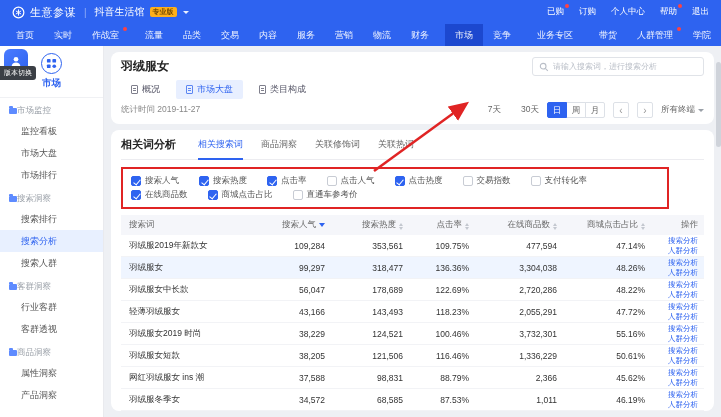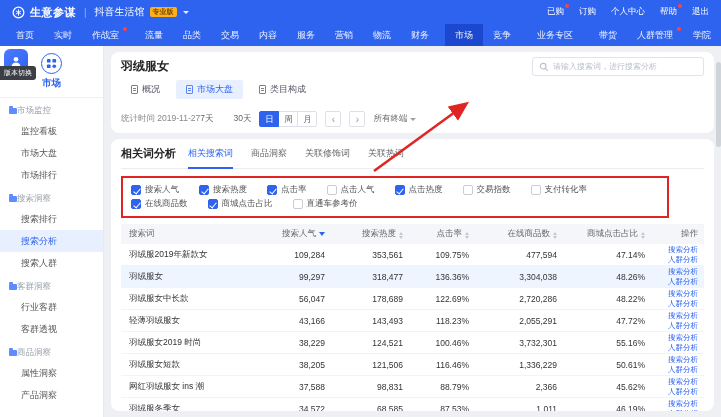--- a/index.html
+++ b/index.html
@@ -3,21 +3,21 @@
 <meta charset="utf-8">
 <style>
   *{margin:0;padding:0;box-sizing:border-box}
   html,body{width:721px;height:417px;overflow:hidden}
   body{font-family:"Liberation Sans","DejaVu Sans",sans-serif;background:#fff}
   .app{position:relative;width:721px;height:417px;overflow:hidden}
 
   
   .topbar{height:24px;background:#2e63f0;display:flex;align-items:center;padding:0 12px;color:#fff;gap:5px}
   .logo-icon{display:flex;align-items:center}
-  .logo-text{font-size:11px;font-weight:bold;letter-spacing:.5px}
+  .logo-text{font-size:11px;font-weight:normal;letter-spacing:.5px}
   .logo-divider{opacity:.45;font-size:10px;margin:0 3px}
   .product-name{font-size:10px}
   .badge{background:#ffb019;color:#7a4d00;font-size:7px;line-height:10px;height:10px;padding:0 3px;border-radius:2px;font-weight:bold}
   .topbar-right{margin-left:auto;display:flex;gap:15px;font-size:8.5px;align-items:center}
   .top-link{position:relative;cursor:pointer;color:#fff;text-decoration:none}
   .tip-dot{width:4px;height:4px;background:#ff4242;border-radius:50%;position:absolute;top:-2px;right:-5px}
 
   
   .navbar{height:22px;background:#2e63f0;display:flex;align-items:stretch;padding:0 6px}
   .nav-item{color:rgba(255,255,255,.93);font-size:9px;line-height:22px;padding:0 10px;cursor:pointer;position:relative;text-decoration:none;white-space:nowrap}
@@ -46,36 +46,36 @@
   .ct-row1{display:flex;align-items:center;justify-content:space-between}
   h1{font-size:12px;color:#222;font-weight:bold}
   .searchbox{display:flex;align-items:center;gap:4px;border:1px solid #e0e3e8;border-radius:3px;height:19px;padding:0 6px;width:172px;background:#fff}
   .searchbox input{border:0;outline:0;font-size:8px;flex:1;color:#333;background:transparent;font-family:inherit}
   .searchbox input::placeholder{color:#b9bec7}
   .ct-row2{display:flex;gap:6px;margin-top:4px}
   .tab{display:flex;align-items:center;gap:4px;font-size:9px;color:#556;padding:3px 10px;border-radius:2px;cursor:pointer}
   .tab.selected{background:#e8efff;color:#2e63f0}
   .doc-icon{width:7px;height:9px;border:1px solid currentColor;border-radius:1px;position:relative;opacity:.75}
   .doc-icon::after{content:"";position:absolute;left:1px;top:2px;width:3px;height:1px;background:currentColor;box-shadow:0 2px 0 currentColor}
-  .ct-row3{display:flex;align-items:center;margin-top:12px;padding-bottom:1px}
+  .ct-row3{display:flex;align-items:center;justify-content:space-between;margin-top:3px;padding-bottom:1px}
   .stat-time{font-size:8.5px;color:#888}
   .controls{display:flex;align-items:center;gap:8px;font-size:8.5px;color:#666}
   .range-btn{cursor:pointer}
   .seg{display:flex}
   .seg-btn{min-width:20px;height:16px;line-height:14px;text-align:center;border:1px solid #dde1e7;font-size:8.5px;color:#666;padding:0 4px;background:#fff;margin-left:-1px;cursor:pointer}
   .seg-btn:first-child{border-radius:2px 0 0 2px;margin-left:0}
   .seg-btn:last-child{border-radius:0 2px 2px 0}
   .seg-btn.selected{background:#2e63f0;border-color:#2e63f0;color:#fff;position:relative;z-index:1}
   .pg{width:16px;height:16px;border:1px solid #dde1e7;background:#fff;color:#999;font-size:10px;line-height:13px;text-align:center;border-radius:2px;cursor:pointer;padding:0}
   .terminal{display:flex;align-items:center;gap:3px;cursor:pointer}
   .caret-down{display:inline-block;width:0;height:0;border-left:3px solid transparent;border-right:3px solid transparent;border-top:3.5px solid #9aa0a8}
   .caret-down.white{border-top-color:#fff;opacity:.9;margin-left:1px}
 
   .card-bottom{margin-top:6px;flex:1;padding:7px 10px 0;display:flex;flex-direction:column;overflow:hidden}
-  .sec-head{display:flex;align-items:flex-end;gap:12px;border-bottom:1px solid #ececf0}
+  .sec-head{display:flex;align-items:flex-end;gap:22px;border-bottom:1px solid #ececf0}
   h2{font-size:11px;color:#222;font-weight:bold;padding-bottom:7px;white-space:nowrap}
   .sec-tabs{display:flex;gap:18px}
   .link-tab{font-size:9px;color:#666;padding-bottom:7px;cursor:pointer;border-bottom:2px solid transparent;margin-bottom:-1px;white-space:nowrap}
   .link-tab.selected{color:#2e63f0;border-bottom-color:#2e63f0}
 
   
   .filterbox{margin-top:7px;border:2px solid #e02424;padding:4px 8px;width:548px}
   .f-row{display:flex;align-items:center;margin:2px 0}
   .f-item{display:flex;align-items:center;gap:4px;font-size:8.5px;color:#555;margin-right:20px;cursor:pointer}
   .checkbox{width:10px;height:10px;border:1px solid #c8ccd4;border-radius:2px;background:#fff;position:relative;flex-shrink:0}

